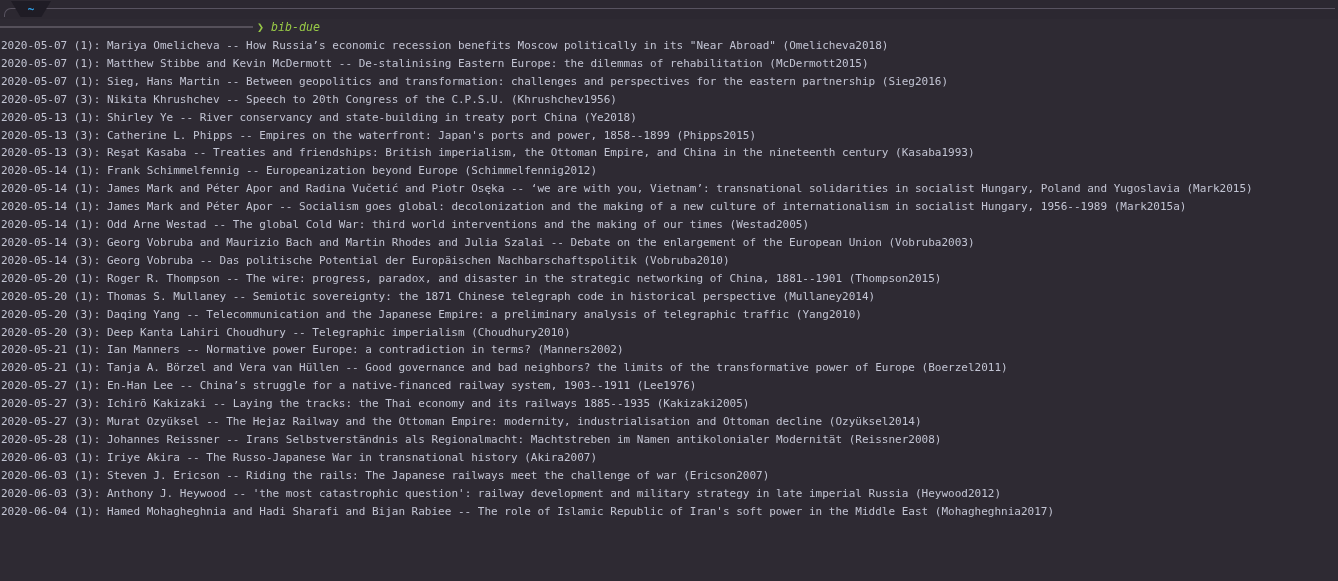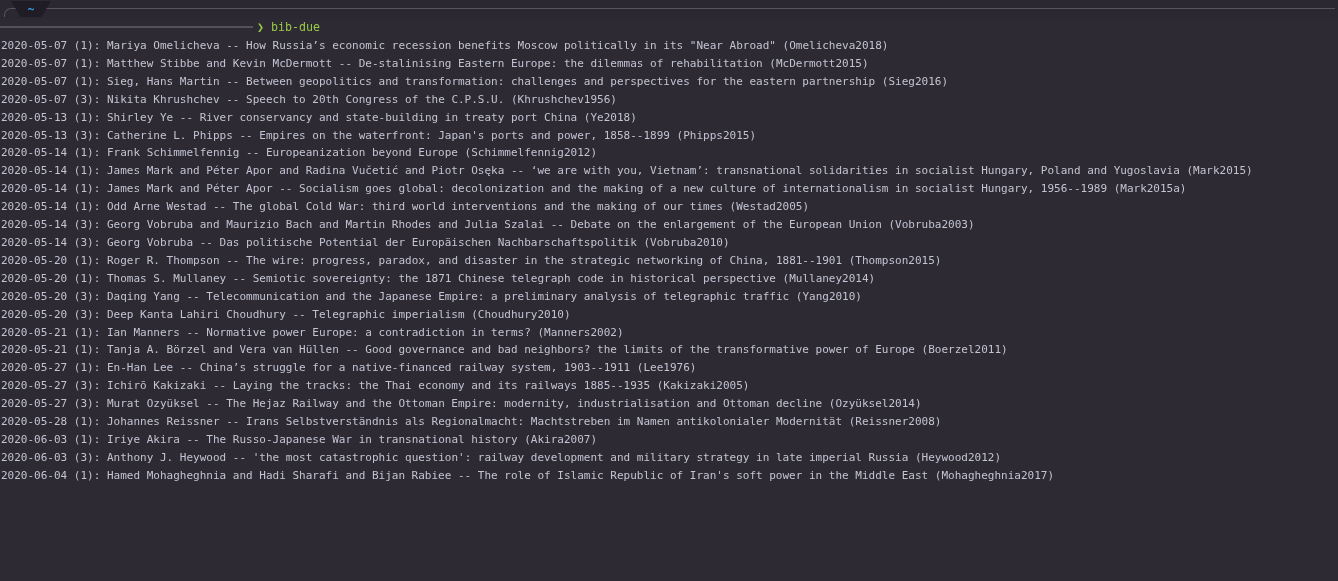--- a/index.html
+++ b/index.html
@@ -53,21 +53,21 @@
     width: 253px; height: 2px;
     background: #55505a;
     margin-right: 4px;
     flex: 0 0 auto;
   }
   .prompt-symbol, .prompt-command {
     color: #98c947;
     font-size: 11.63px;
     white-space: pre;
   }
-  .prompt-command { margin-left: 7px; }
+  .prompt-command { margin-left: 7px; font-style: italic; }
   
   .output {
     position: absolute; top: 37px; left: 1px;
     width: 1337px;
   }
   .entry-line {
     color: #c2c4d3;
     font-size: 11px;
     line-height: 17.92px;
     height: 17.92px;
@@ -93,34 +93,36 @@
     <span class="prompt-command">bib-due</span>
   </div>
 
   <div class="output">
       <div class="entry-line"><span>2020-05-07</span><span> (1): </span><span>Mariya Omelicheva</span><span> -- </span><span>How Russia’s economic recession benefits Moscow politically in its "Near Abroad"</span><span> (Omelicheva2018)</span></div>
       <div class="entry-line"><span>2020-05-07</span><span> (1): </span><span>Matthew Stibbe and Kevin McDermott</span><span> -- </span><span>De-stalinising Eastern Europe: the dilemmas of rehabilitation</span><span> (McDermott2015)</span></div>
       <div class="entry-line"><span>2020-05-07</span><span> (1): </span><span>Sieg, Hans Martin</span><span> -- </span><span>Between geopolitics and transformation: challenges and perspectives for the eastern partnership</span><span> (Sieg2016)</span></div>
       <div class="entry-line"><span>2020-05-07</span><span> (3): </span><span>Nikita Khrushchev</span><span> -- </span><span>Speech to 20th Congress of the C.P.S.U.</span><span> (Khrushchev1956)</span></div>
       <div class="entry-line"><span>2020-05-13</span><span> (1): </span><span>Shirley Ye</span><span> -- </span><span>River conservancy and state-building in treaty port China</span><span> (Ye2018)</span></div>
       <div class="entry-line"><span>2020-05-13</span><span> (3): </span><span>Catherine L. Phipps</span><span> -- </span><span>Empires on the waterfront: Japan's ports and power, 1858--1899</span><span> (Phipps2015)</span></div>
+      <div class="entry-line"><span>2020-05-13</span><span> (3): </span><span>Reşat Kasaba</span><span> -- </span><span>Treaties and friendships: British imperialism, the Ottoman Empire, and China in the nineteenth century</span><span> (Kasaba1993)</span></div>
       <div class="entry-line"><span>2020-05-14</span><span> (1): </span><span>Frank Schimmelfennig</span><span> -- </span><span>Europeanization beyond Europe</span><span> (Schimmelfennig2012)</span></div>
       <div class="entry-line"><span>2020-05-14</span><span> (1): </span><span>James Mark and Péter Apor and Radina Vučetić and Piotr Osęka</span><span> -- </span><span>‘we are with you, Vietnam’: transnational solidarities in socialist Hungary, Poland and Yugoslavia</span><span> (Mark2015)</span></div>
       <div class="entry-line"><span>2020-05-14</span><span> (1): </span><span>James Mark and Péter Apor</span><span> -- </span><span>Socialism goes global: decolonization and the making of a new culture of internationalism in socialist Hungary, 1956--1989</span><span> (Mark2015a)</span></div>
       <div class="entry-line"><span>2020-05-14</span><span> (1): </span><span>Odd Arne Westad</span><span> -- </span><span>The global Cold War: third world interventions and the making of our times</span><span> (Westad2005)</span></div>
       <div class="entry-line"><span>2020-05-14</span><span> (3): </span><span>Georg Vobruba and Maurizio Bach and Martin Rhodes and Julia Szalai</span><span> -- </span><span>Debate on the enlargement of the European Union</span><span> (Vobruba2003)</span></div>
       <div class="entry-line"><span>2020-05-14</span><span> (3): </span><span>Georg Vobruba</span><span> -- </span><span>Das politische Potential der Europäischen Nachbarschaftspolitik</span><span> (Vobruba2010)</span></div>
       <div class="entry-line"><span>2020-05-20</span><span> (1): </span><span>Roger R. Thompson</span><span> -- </span><span>The wire: progress, paradox, and disaster in the strategic networking of China, 1881--1901</span><span> (Thompson2015)</span></div>
       <div class="entry-line"><span>2020-05-20</span><span> (1): </span><span>Thomas S. Mullaney</span><span> -- </span><span>Semiotic sovereignty: the 1871 Chinese telegraph code in historical perspective</span><span> (Mullaney2014)</span></div>
       <div class="entry-line"><span>2020-05-20</span><span> (3): </span><span>Daqing Yang</span><span> -- </span><span>Telecommunication and the Japanese Empire: a preliminary analysis of telegraphic traffic</span><span> (Yang2010)</span></div>
       <div class="entry-line"><span>2020-05-20</span><span> (3): </span><span>Deep Kanta Lahiri Choudhury</span><span> -- </span><span>Telegraphic imperialism</span><span> (Choudhury2010)</span></div>
       <div class="entry-line"><span>2020-05-21</span><span> (1): </span><span>Ian Manners</span><span> -- </span><span>Normative power Europe: a contradiction in terms?</span><span> (Manners2002)</span></div>
       <div class="entry-line"><span>2020-05-21</span><span> (1): </span><span>Tanja A. Börzel and Vera van Hüllen</span><span> -- </span><span>Good governance and bad neighbors? the limits of the transformative power of Europe</span><span> (Boerzel2011)</span></div>
       <div class="entry-line"><span>2020-05-27</span><span> (1): </span><span>En-Han Lee</span><span> -- </span><span>China’s struggle for a native-financed railway system, 1903--1911</span><span> (Lee1976)</span></div>
       <div class="entry-line"><span>2020-05-27</span><span> (3): </span><span>Ichirō Kakizaki</span><span> -- </span><span>Laying the tracks: the Thai economy and its railways 1885--1935</span><span> (Kakizaki2005)</span></div>
       <div class="entry-line"><span>2020-05-27</span><span> (3): </span><span>Murat Ozyüksel</span><span> -- </span><span>The Hejaz Railway and the Ottoman Empire: modernity, industrialisation and Ottoman decline</span><span> (Ozyüksel2014)</span></div>
       <div class="entry-line"><span>2020-05-28</span><span> (1): </span><span>Johannes Reissner</span><span> -- </span><span>Irans Selbstverständnis als Regionalmacht: Machtstreben im Namen antikolonialer Modernität</span><span> (Reissner2008)</span></div>
       <div class="entry-line"><span>2020-06-03</span><span> (1): </span><span>Iriye Akira</span><span> -- </span><span>The Russo-Japanese War in transnational history</span><span> (Akira2007)</span></div>
+      <div class="entry-line"><span>2020-06-03</span><span> (1): </span><span>Steven J. Ericson</span><span> -- </span><span>Riding the rails: The Japanese railways meet the challenge of war</span><span> (Ericson2007)</span></div>
       <div class="entry-line"><span>2020-06-03</span><span> (3): </span><span>Anthony J. Heywood</span><span> -- </span><span>'the most catastrophic question': railway development and military strategy in late imperial Russia</span><span> (Heywood2012)</span></div>
       <div class="entry-line"><span>2020-06-04</span><span> (1): </span><span>Hamed Mohagheghnia and Hadi Sharafi and Bijan Rabiee</span><span> -- </span><span>The role of Islamic Republic of Iran's soft power in the Middle East</span><span> (Mohagheghnia2017)</span></div>
     </div>
 
 </div>
 
 </body></html>

